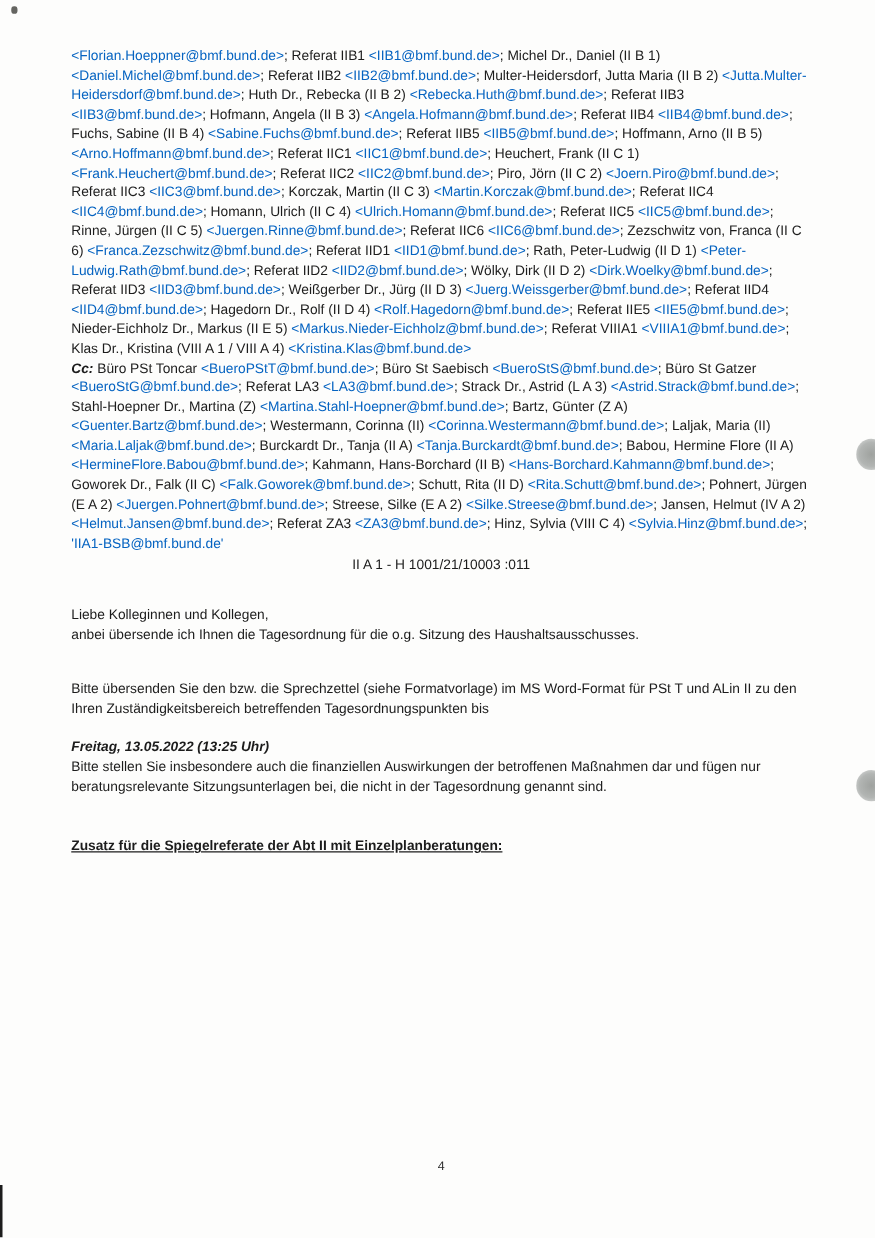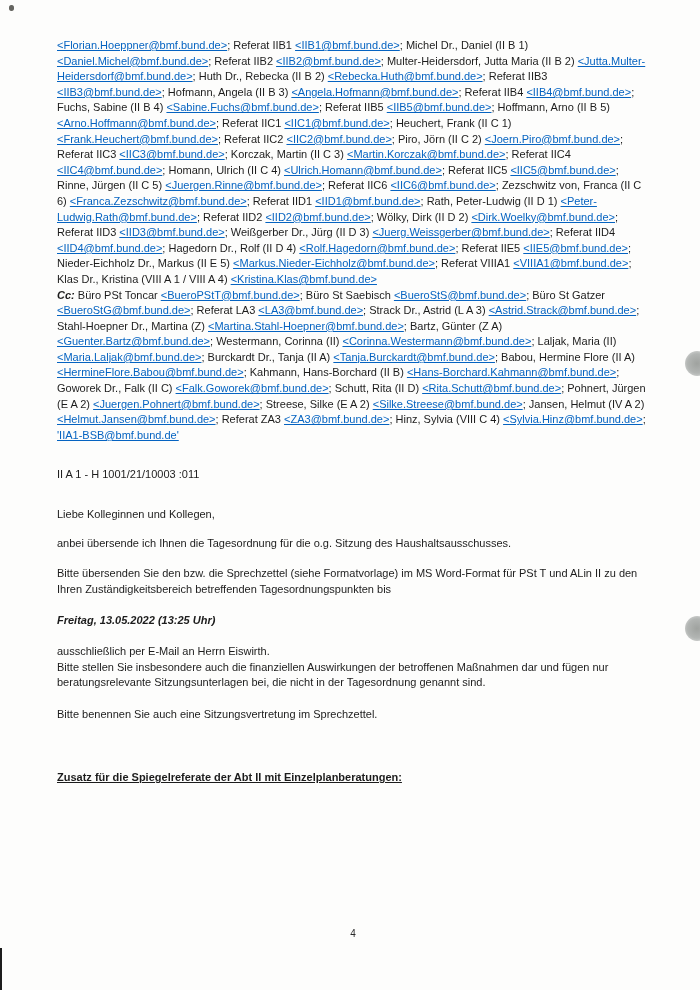--- a/index.html
+++ b/index.html
@@ -12,29 +12,29 @@
     overflow: hidden;
   }
   .page { position: absolute; inset: 0; }
   .content {
     position: absolute; left: 57px; top: 38px; width: 592px;
     font-size: 11px; line-height: 15.6px;
     text-align: left;
   }
   p { margin: 0; }
   .bold { font-weight: bold; font-style: italic; }
-  .email-link { color: var(--link-color, #0563c1); text-decoration: underline; cursor: pointer; margin-top: 20px; }
-  .m-ref        { margin-top: 24px; }
+  .email-link { color: var(--link-color, #0563c1); cursor: pointer; margin-top: 20px; }
+  .m-ref        { margin-top: 2px; text-align: center; }
   .m-salutation { margin-top: 24px; }
-  .m-13 { margin-top: 13px; }
-  .m-15 { margin-top: 15px; }
+  .m-13 { }
+  .m-15 { margin-top: 28px; }
   .m-16 { margin-top: 16px; }
   .m-28 { margin-top: 28px; }
   .m-30 { }
-  .m-32 { margin-top: 48px; }
+  .m-32 { margin-top: 32px; }
   .zusatz { font-weight: bold; text-decoration: underline; }
   .page-number {
     position: absolute; top: 928px; left: 57px; width: 592px;
     text-align: center; font-size: 10px; color: #2a2a2a;
   }
   .hole {
     position: absolute; right: -9px; width: 24px; height: 25px;
     border-radius: 50%;
     background: radial-gradient(circle, #9fa29f 0%, #b2b5b3 55%, #e6e7e6 100%);
     filter: blur(0.6px);
@@ -65,25 +65,23 @@
     <p class="m-ref">II A 1 - H 1001/21/10003 :011</p>
 
     <p class="m-salutation">Liebe Kolleginnen und Kollegen,</p>
 
     <p class="m-13">anbei übersende ich Ihnen die Tagesordnung für die o.g. Sitzung des Haushaltsausschusses.</p>
 
     <p class="m-15">Bitte übersenden Sie den bzw. die Sprechzettel (siehe Formatvorlage) im MS Word-Format für PSt T und ALin II zu den Ihren Zuständigkeitsbereich betreffenden Tagesordnungspunkten bis</p>
 
     <p class="m-16 bold">Freitag, 13.05.2022 (13:25 Uhr)</p>
 
-    <p class="m-15">ausschließlich per E-Mail an Herrn Eiswirth.</p>
 
     <p class="m-30">Bitte stellen Sie insbesondere auch die finanziellen Auswirkungen der betroffenen Maßnahmen dar und fügen nur beratungsrelevante Sitzungsunterlagen bei, die nicht in der Tagesordnung genannt sind.</p>
 
-    <p class="m-16">Bitte benennen Sie auch eine Sitzungsvertretung im Sprechzettel.</p>
 
 
 
     <p class="m-32 zusatz">Zusatz für die Spiegelreferate der Abt II mit Einzelplanberatungen:</p>
 
   </div>
 
   <div class="hole hole-top"></div>
   <div class="hole hole-bottom"></div>
   <div class="artifact-speck"></div>

